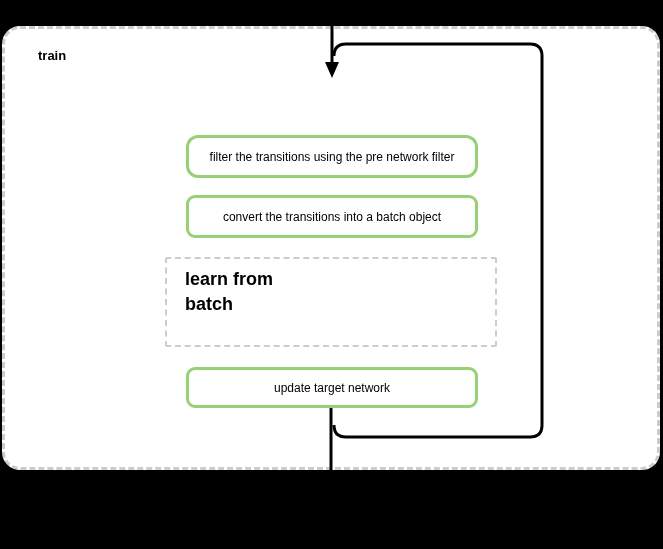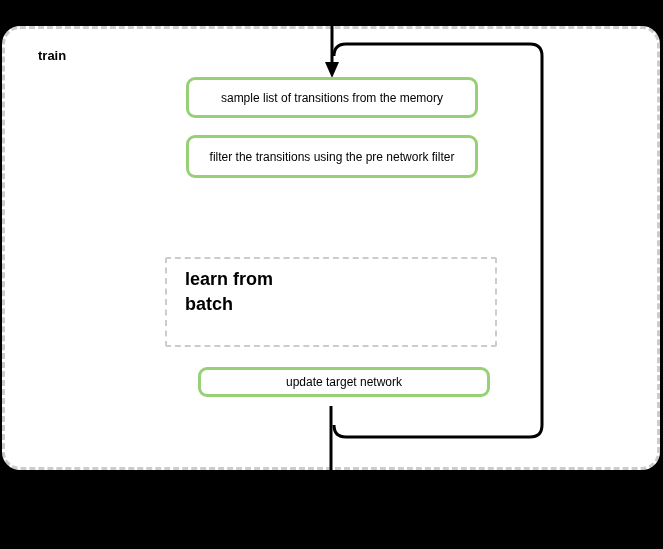--- a/index.html
+++ b/index.html
@@ -68,23 +68,23 @@
     border-radius: 9px;
     display: flex;
     align-items: center;
     justify-content: center;
     text-align: center;
     font-size: 12px;
     line-height: 14px;
     padding: 2px 10px;
   }
   .step-1 { top: 77px;  height: 41px; }
-  .step-2 { top: 135px; height: 43px; }
+  .step-2 { top: 135px; height: 43px; border-radius: 12px; }
   .step-3 { top: 195px; height: 43px; }
-  .step-final { top: 367px; height: 30px; margin-left: 12px; }
+  .step-final { top: 367px; height: 41px; }
   .subprocess {
     position: absolute;
     left: 165px;
     top: 257px;
     width: 332px;
     height: 90px;
     background: var(--container-bg);
     border: 2px dashed var(--dashed-border);
     border-radius: 2px;
     padding: 8px 0 0 18px;
@@ -118,24 +118,24 @@
 
     <path class="stroke" d="M334,56 Q334,44 346,44 L530,44 Q542,44 542,56 L542,425 Q542,437 530,437 L346,437 Q334,437 334,425"></path>
 
     <line class="stroke" x1="332" y1="8" x2="332" y2="63"></line>
 
     <polygon class="arrowhead" points="332,78 325,62 339,62"></polygon>
 
     <line class="stroke" x1="331" y1="406" x2="331" y2="480"></line>
   </svg>
 
-  <div class="step step-1">sample list of transitions from the memory</div>
 
   <div class="step step-2">filter the transitions using the pre network filter</div>
 
+  <div class="step step-3">convert the transitions into a batch object</div>
 
   <div class="subprocess">learn from
 batch</div>
 
   <div class="step step-final">update target network</div>
 
 
 </div>
 
 </body></html>

